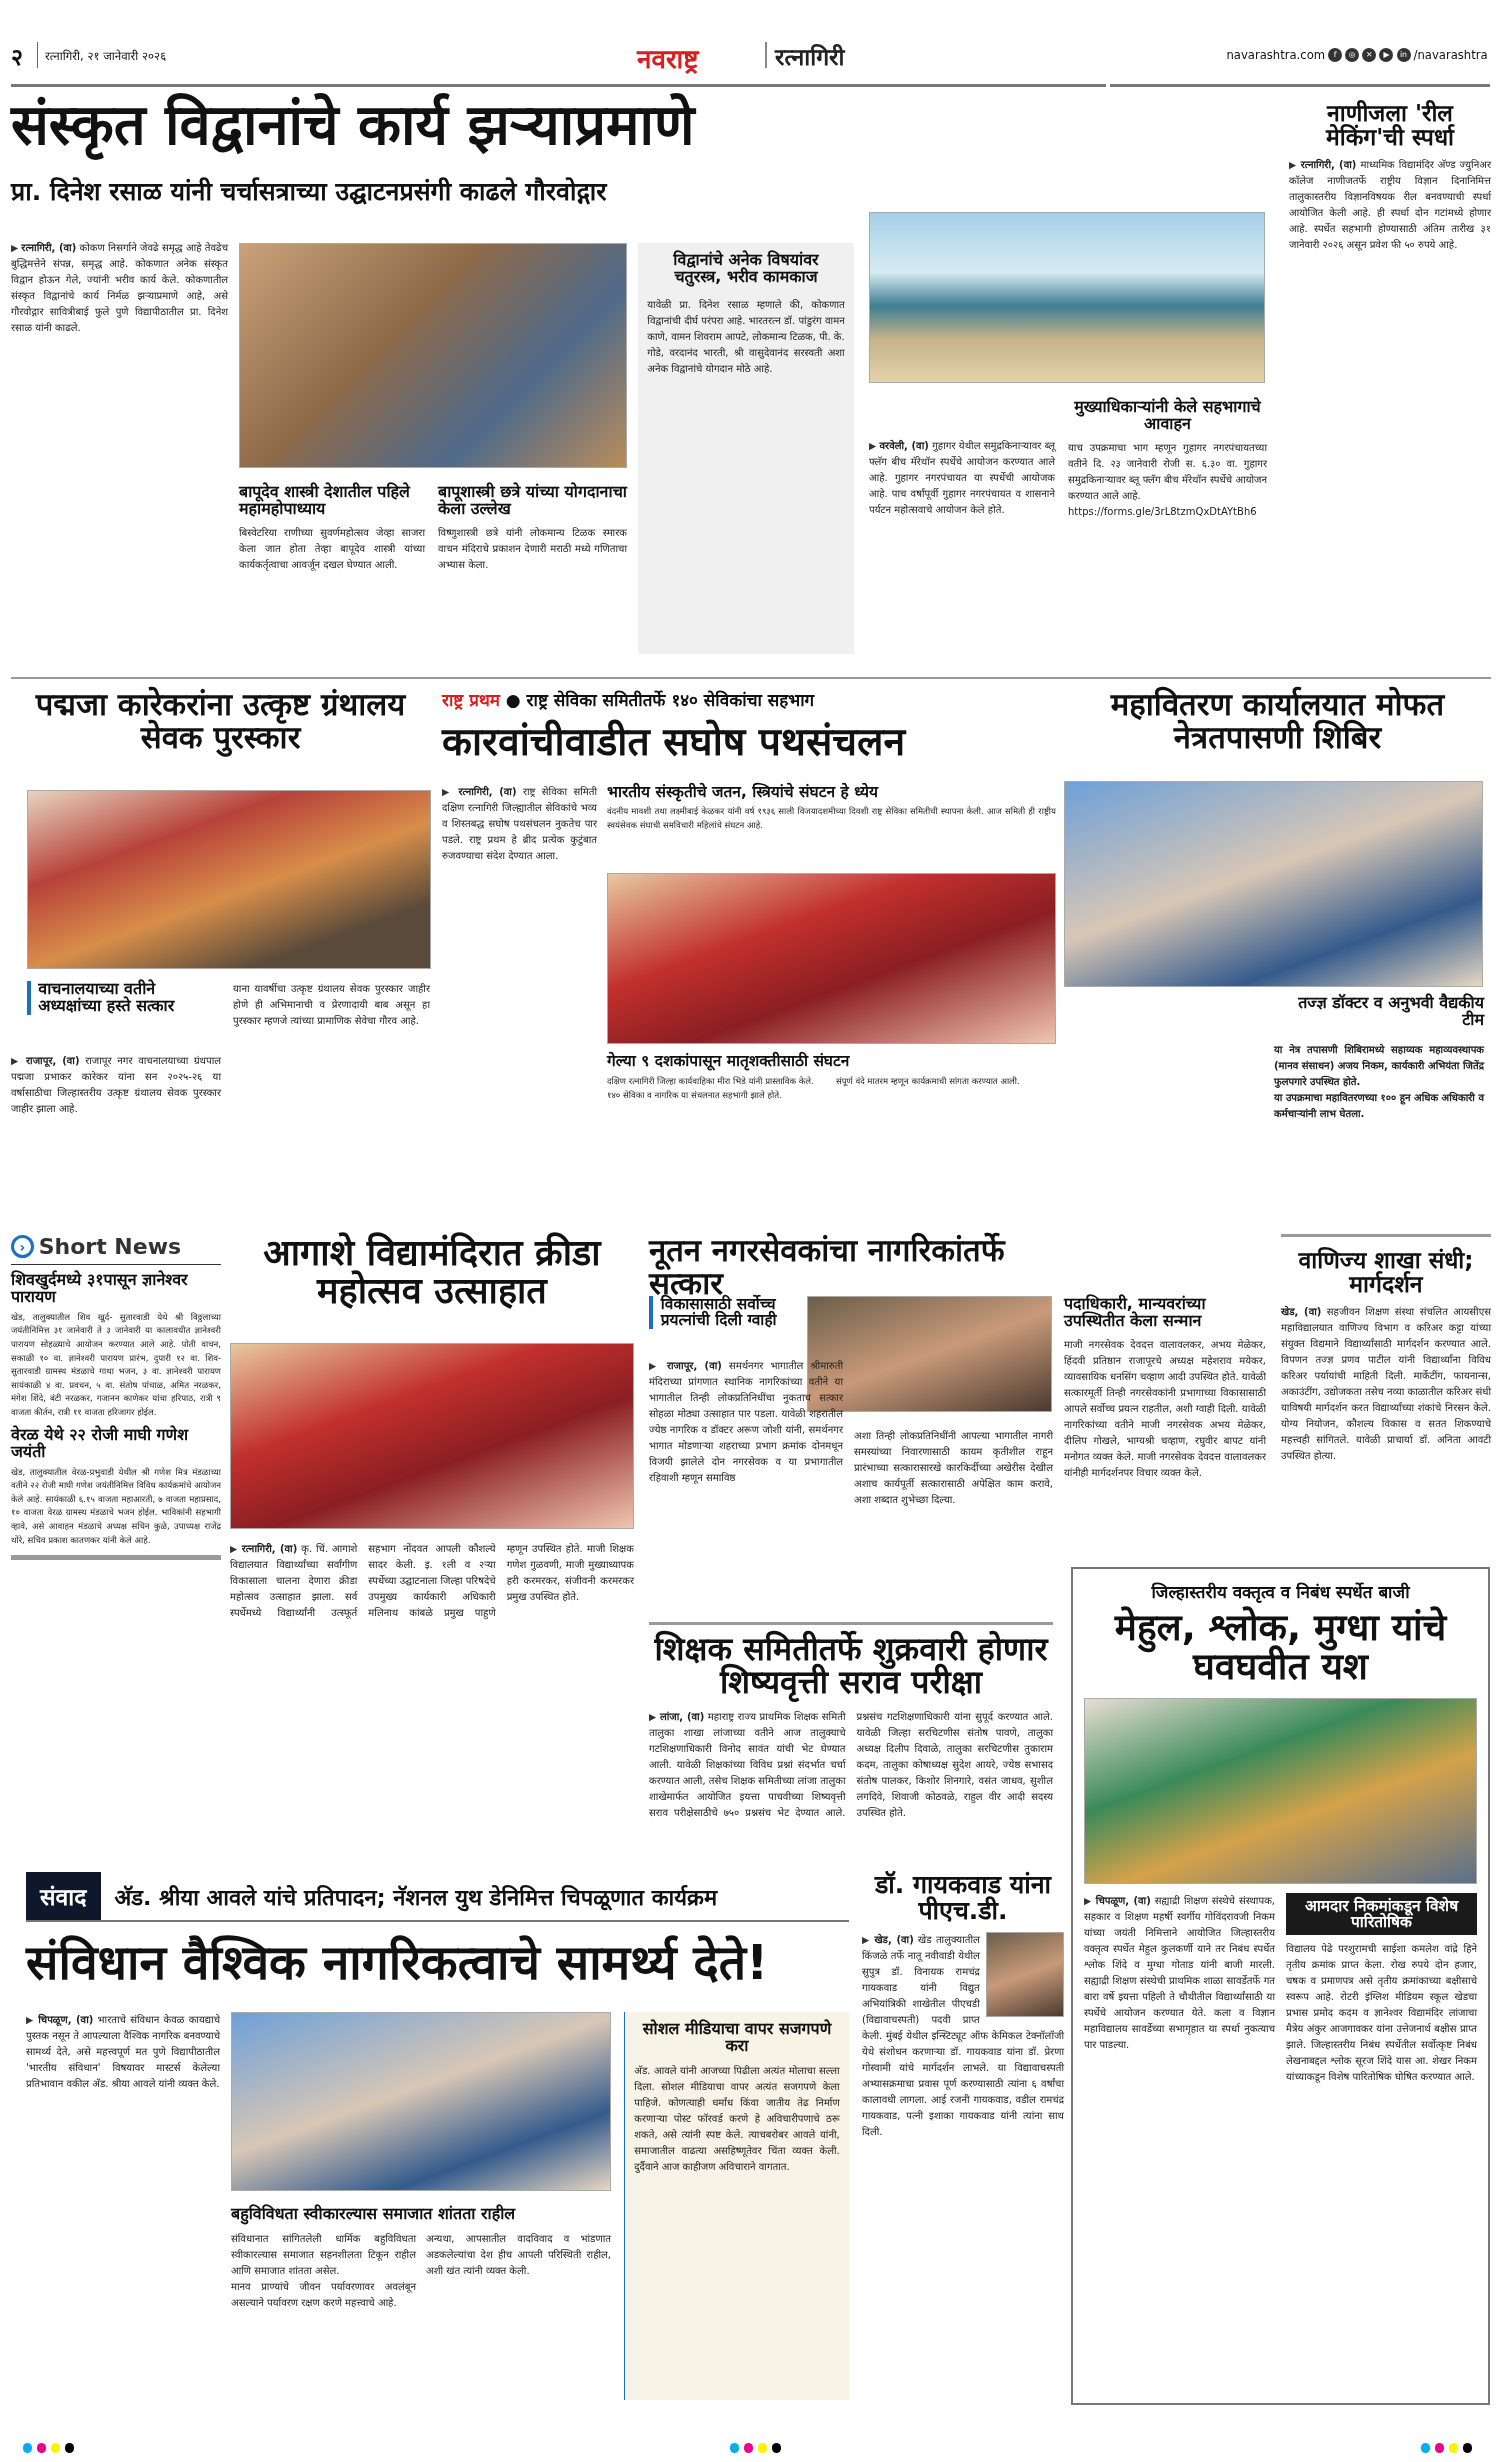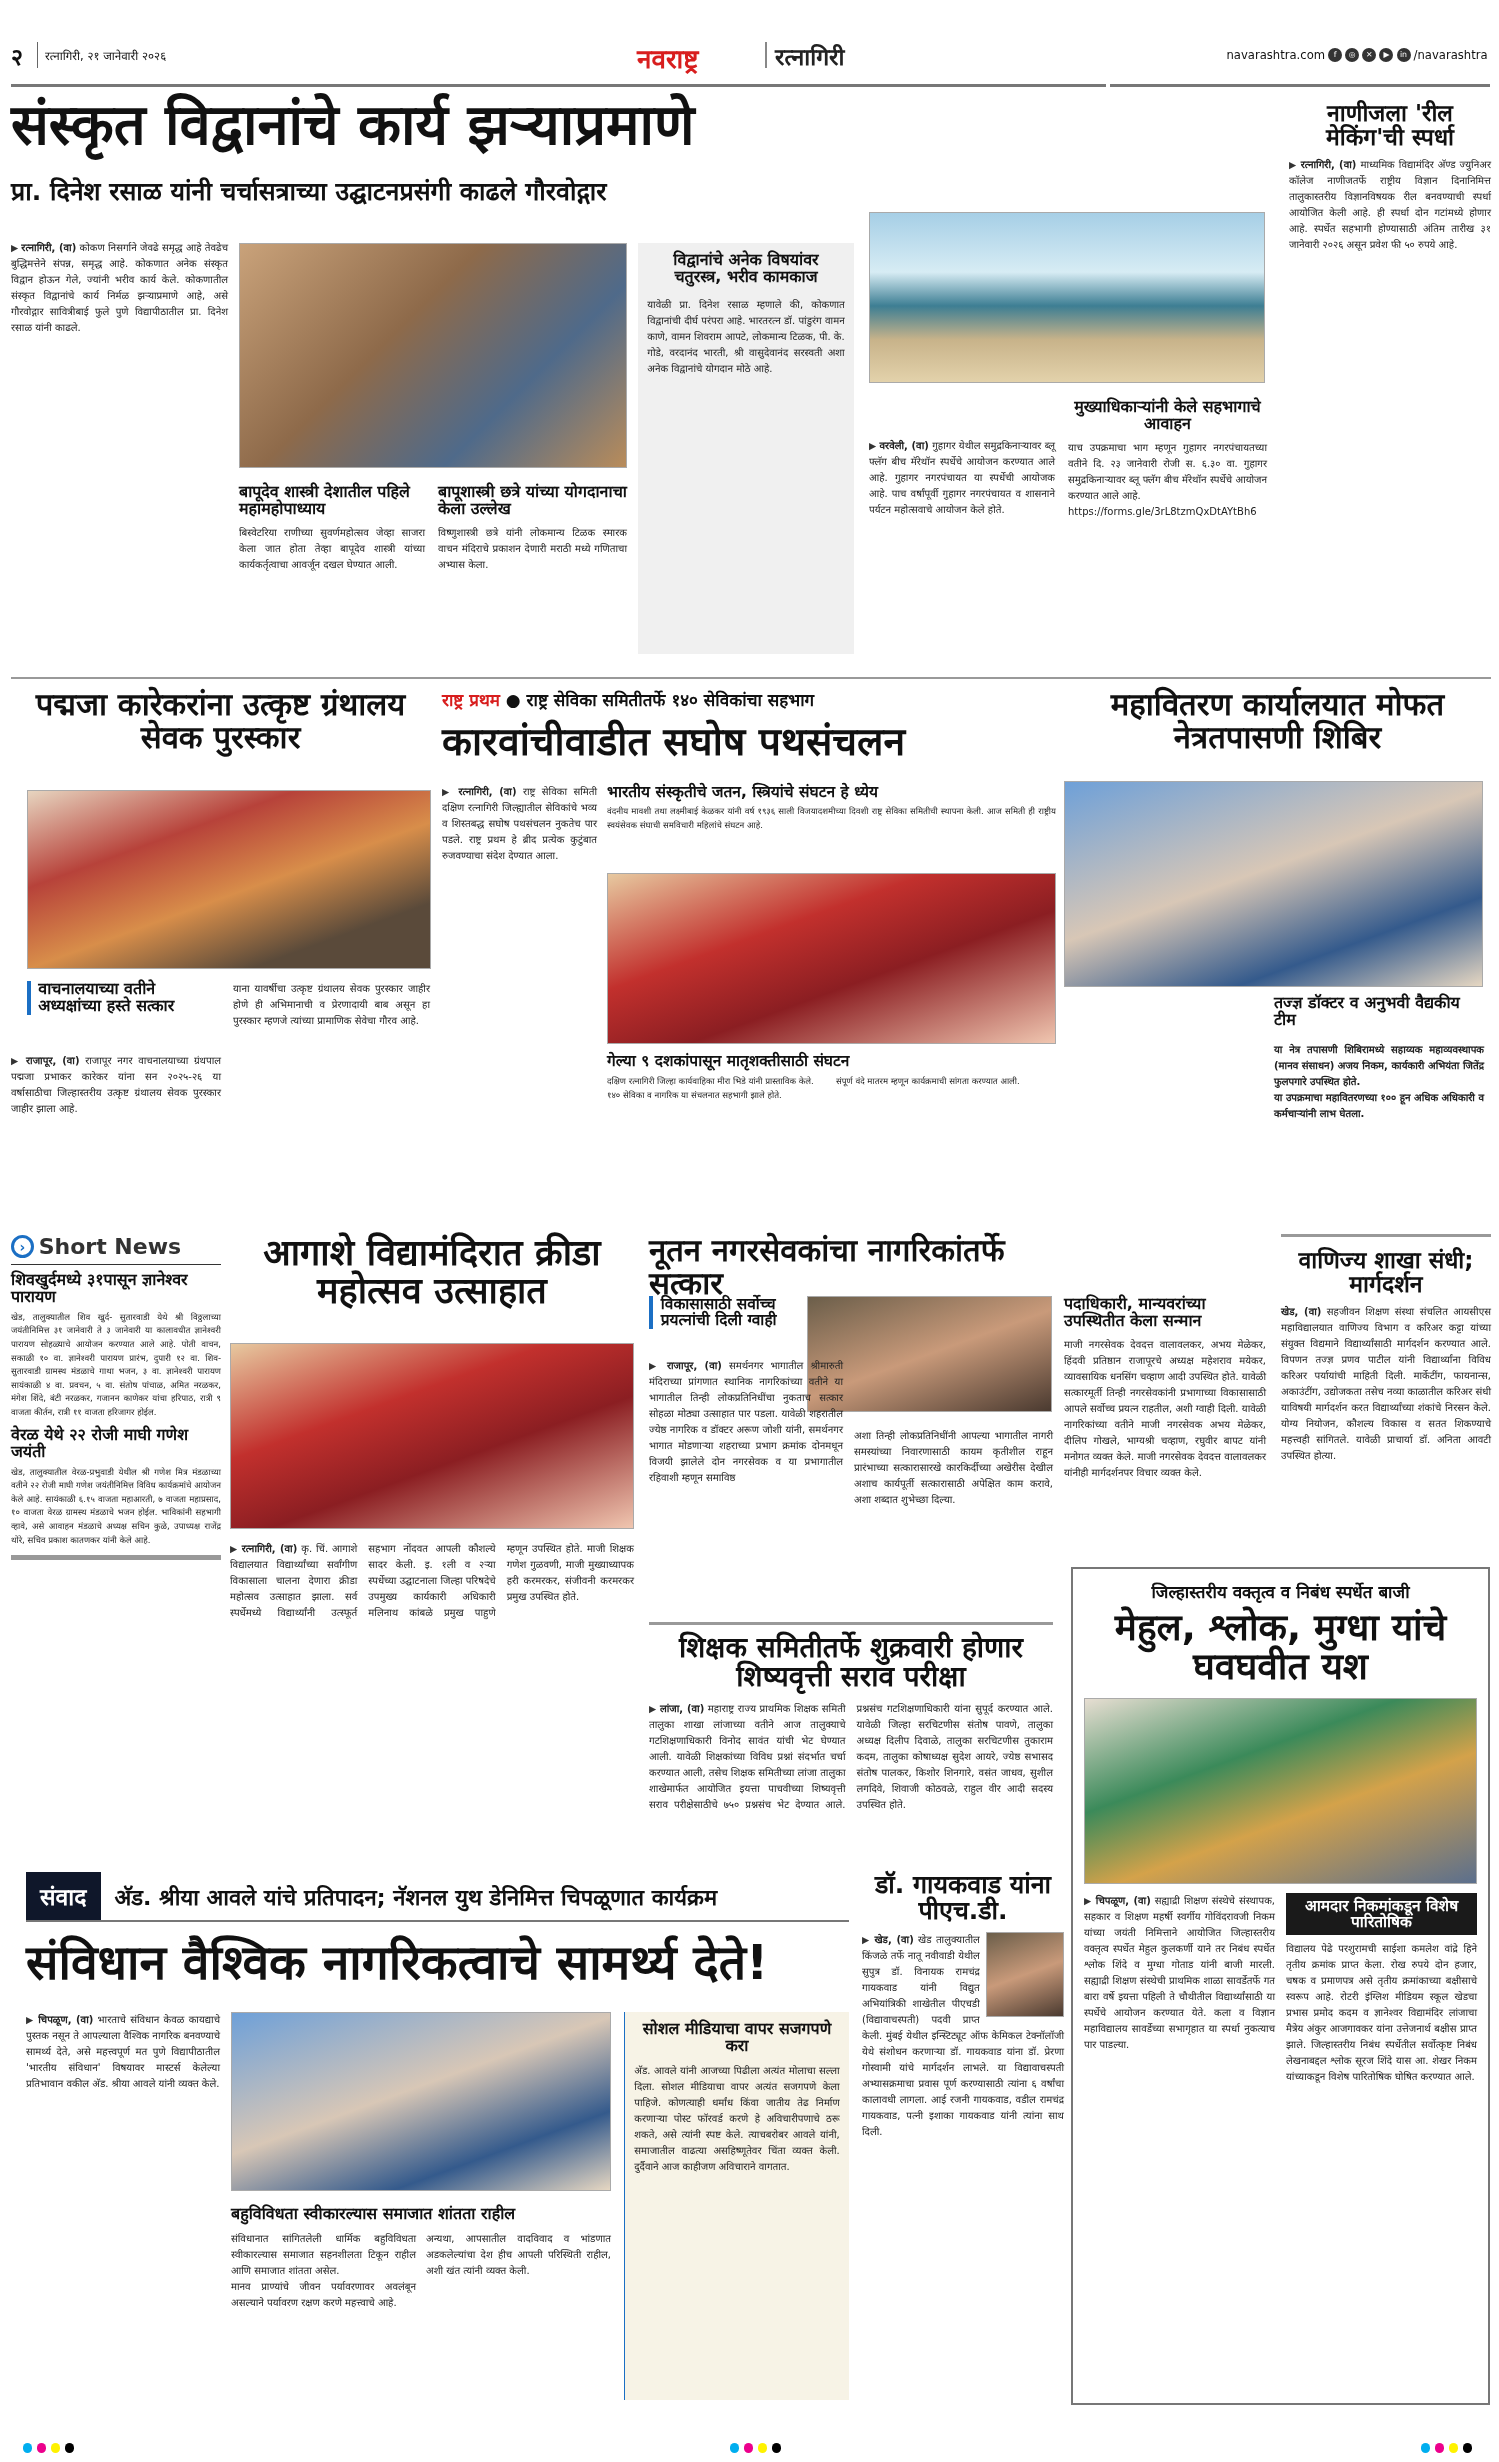--- a/index.html
+++ b/index.html
@@ -144,21 +144,21 @@
       <li>१४० सेविका व नागरिक या संचलनात सहभागी झाले होते.</li>
       <li>संपूर्ण वंदे मातरम म्हणून कार्यक्रमाची सांगता करण्यात आली.</li>
     </ul>
   </div>
 </article>
 
 <article class="abs" style="top:688px;left:1064px;width:427px;height:528px;">
   <h2 class="hl-m" style="font-size:31px;text-align:center;">महावितरण कार्यालयात मोफत नेत्रतपासणी शिबिर</h2>
   <div class="abs photo blue" style="top:93px;left:0;width:419px;height:206px;"></div>
   <div class="abs" style="top:307px;left:210px;width:210px;">
-    <h3 class="hl-s" style="text-align:left;">तज्ज्ञ डॉक्टर व अनुभवी वैद्यकीय टीम</h3>
+    <h3 class="hl-s" style="text-align:right;">तज्ज्ञ डॉक्टर व अनुभवी वैद्यकीय टीम</h3>
     <ul class="body" style="margin-top:13px;list-style:none;font-weight:bold;">
       <li>या नेत्र तपासणी शिबिरामध्ये सहाय्यक महाव्यवस्थापक (मानव संसाधन) अजय निकम, कार्यकारी अभियंता जितेंद्र फुलपगारे उपस्थित होते.</li>
       <li>या उपक्रमाचा महावितरणच्या १०० हून अधिक अधिकारी व कर्मचाऱ्यांनी लाभ घेतला.</li>
     </ul>
   </div>
 </article>
 
 <aside class="abs" style="top:1234px;left:11px;width:210px;height:629px;">
   <div style="display:flex;align-items:center;gap:4.7px;border-bottom:1.6px solid #333;padding-bottom:4.7px;">
     <span class="short-logo">›</span>
@@ -205,21 +205,21 @@
   <div class="hrule" style="height:3.1px;margin-bottom:11px;"></div>
   <h2 class="hl-s" style="font-size:23px;text-align:center;">वाणिज्य शाखा संधी; मार्गदर्शन</h2>
   <div class="body" style="margin-top:7.8px;">
     <b>खेड, (वा)</b>
     <span>सहजीवन शिक्षण संस्था संचलित आयसीएस महाविद्यालयात वाणिज्य विभाग व करिअर कट्टा यांच्या संयुक्त विद्यमाने विद्यार्थ्यांसाठी मार्गदर्शन करण्यात आले. विपणन तज्ज्ञ प्रणव पाटील यांनी विद्यार्थ्यांना विविध करिअर पर्यायांची माहिती दिली. मार्केटींग, फायनान्स, अकाउंटींग, उद्योजकता तसेच नव्या काळातील करिअर संधी याविषयी मार्गदर्शन करत विद्यार्थ्यांच्या शंकांचे निरसन केले. योग्य नियोजन, कौशल्य विकास व सतत शिकण्याचे महत्त्वही सांगितले. यावेळी प्राचार्या डॉ. अनिता आवटी उपस्थित होत्या.</span>
   </div>
 </article>
 
 <article class="abs" style="top:1622px;left:649px;width:404px;height:241px;">
   <div class="hrule" style="height:3.1px;margin-bottom:7.8px;"></div>
-  <h2 class="hl-m" style="font-size:28px;text-align:center;">शिक्षक समितीतर्फे शुक्रवारी होणार शिष्यवृत्ती सराव परीक्षा</h2>
+  <h2 class="hl-m" style="font-size:32px;text-align:center;">शिक्षक समितीतर्फे शुक्रवारी होणार शिष्यवृत्ती सराव परीक्षा</h2>
   <div class="body" style="margin-top:9.3px;column-count:2;column-gap:11px;">
     <span class="bullet">▶ </span><b>लांजा, (वा)</b>
     <span>महाराष्ट्र राज्य प्राथमिक शिक्षक समिती तालुका शाखा लांजाच्या वतीने आज तालुक्याचे गटशिक्षणाधिकारी विनोद सावंत यांची भेट घेण्यात आली. यावेळी शिक्षकांच्या विविध प्रश्नां संदर्भात चर्चा करण्यात आली, तसेच शिक्षक समितीच्या लांजा तालुका शाखेमार्फत आयोजित इयत्ता पाचवीच्या शिष्यवृत्ती सराव परीक्षेसाठीचे ७५० प्रश्नसंच भेट देण्यात आले.</span>
     <span>प्रश्नसंच गटशिक्षणाधिकारी यांना सुपूर्द करण्यात आले. यावेळी जिल्हा सरचिटणीस संतोष पावणे, तालुका अध्यक्ष दिलीप दिवाळे, तालुका सरचिटणीस तुकाराम कदम, तालुका कोषाध्यक्ष सुदेश आयरे, ज्येष्ठ सभासद संतोष पालकर, किशोर शिनगारे, वसंत जाधव, सुशील लगदिवे, शिवाजी कोठवळे, राहुल वीर आदी सदस्य उपस्थित होते.</span>
   </div>
 </article>
 
 <article class="abs" style="top:1567px;left:1071px;width:419px;height:838px;border:2.3px solid #777;padding:11px;">
   <div class="hl-xs" style="font-size:17px;font-weight:bold;text-align:center;">जिल्हास्तरीय वक्तृत्व व निबंध स्पर्धेत बाजी</div>
   <h2 class="hl-l" style="font-size:37px;text-align:center;margin-top:6.2px;">मेहुल, श्लोक, मुग्धा यांचे घवघवीत यश</h2>

